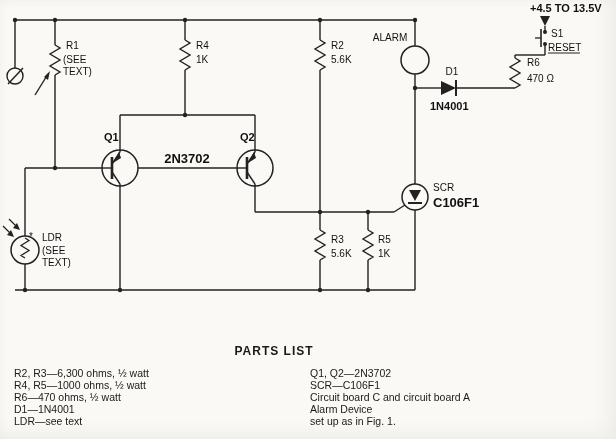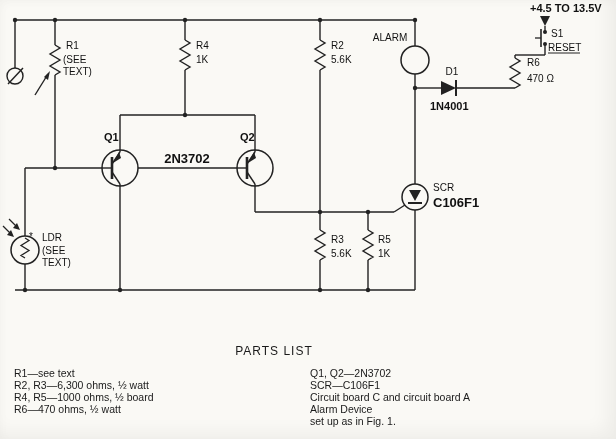--- a/index.html
+++ b/index.html
@@ -9,21 +9,21 @@
     box-shadow: inset -8px -6px 18px rgba(0,0,0,0.05), inset 2px 2px 8px rgba(0,0,0,0.02);
     font-family:"Liberation Sans", sans-serif;
     color:#1a1a1a;
   }
   svg text { fill:#111; font-family:"Liberation Sans", sans-serif; }
   .lbl   { font-size:10px; }
   .lbl-b { font-size:11px; font-weight:bold; }
   .lbl-big { font-size:13px; font-weight:bold; }
   .parts { padding:8px 14px 0 14px; }
   .parts-title {
-    width:520px; text-align:center; font-weight:normal; font-size:12px;
+    width:520px; text-align:center; font-weight:bold; font-size:12px;
     letter-spacing:1px; margin-bottom:9px;
   }
   .parts-cols { display:flex; }
   .col-left  { width:296px; }
   .col-right { flex:1; }
   .parts-line { font-size:10.5px; line-height:12px; white-space:nowrap; }
 </style>
 </head>
 <body>
 
@@ -211,24 +211,25 @@
     <text class="lbl" x="42" y="241">LDR</text>
     <text class="lbl" x="42" y="254">(SEE</text>
     <text class="lbl" x="42" y="266">TEXT)</text>
   </svg>
 
   
   <div class="parts">
     <div class="parts-title">PARTS LIST</div>
     <div class="parts-cols">
       <div class="col-left">
-        <div class="parts-line">R1—see text</div>
         <div class="parts-line">R2, R3—6,300 ohms, ½ watt</div>
-        <div class="parts-line">R4, R5—1000 ohms, ½ board</div>
+        <div class="parts-line">R4, R5—1000 ohms, ½ watt</div>
         <div class="parts-line">R6—470 ohms, ½ watt</div>
+        <div class="parts-line">D1—1N4001</div>
+        <div class="parts-line">LDR—see text</div>
       </div>
       <div class="col-right">
         <div class="parts-line">Q1, Q2—2N3702</div>
         <div class="parts-line">SCR—C106F1</div>
         <div class="parts-line">Circuit board C and circuit board A</div>
         <div class="parts-line">Alarm Device</div>
         <div class="parts-line">set up as in Fig. 1.</div>
       </div>
     </div>
   </div>

